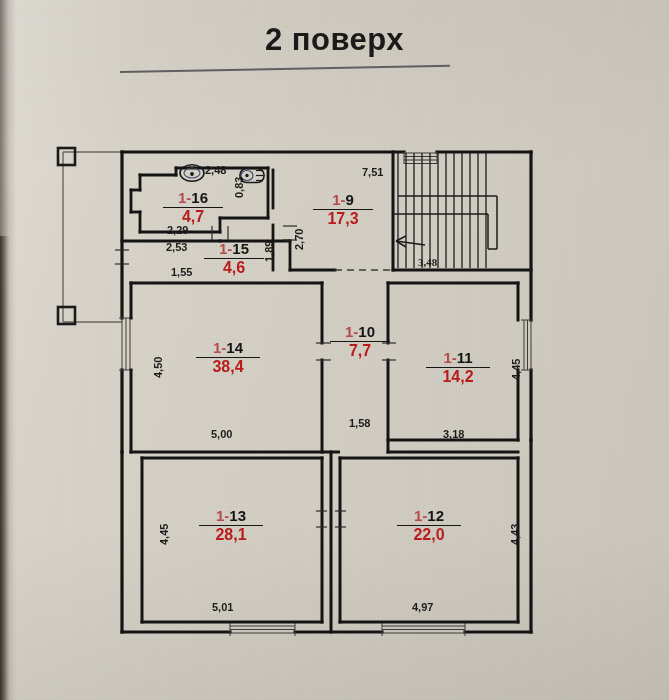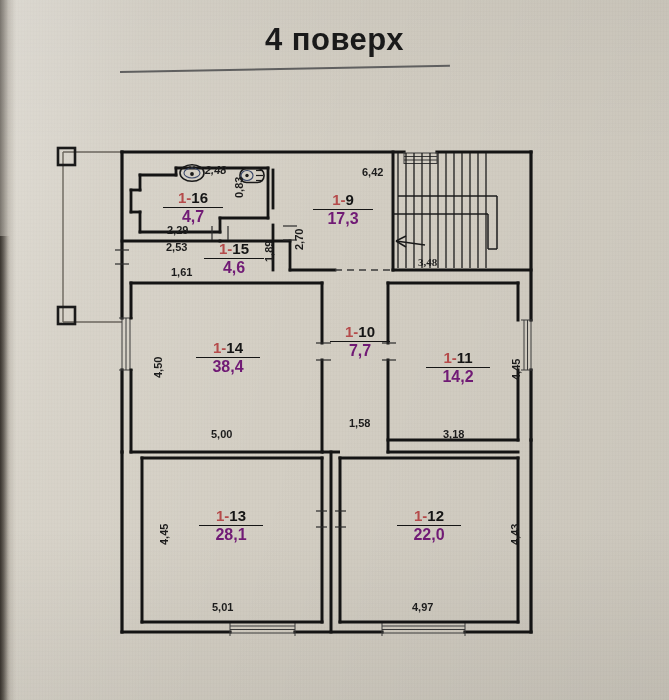--- a/index.html
+++ b/index.html
@@ -51,41 +51,41 @@
   }
   .room-label .num{
     display:block;
     font-size:15px;font-weight:700;
     border-bottom:1.6px solid #151515;
     padding:0 2px 1px 2px;
   }
   .room-label .num .r{color:#b54b4b;}
   .room-label .num .rest{color:#151515;}
   .room-label .area{
-    display:block;font-size:16px;font-weight:700;color:#701a75;
+    display:block;font-size:16px;font-weight:700;color:#b91c1c;
     padding-top:1px;
   }
   .dim{
     position:absolute;
     font-size:11px;font-weight:600;color:#1c1c1c;
     white-space:nowrap;
   }
   .dim.vert{
     transform:rotate(-90deg);
     transform-origin:left top;
   }
 </style>
 </head>
 <body>
 
 <div id="paper"></div>
 <div id="edge-shadow"></div>
 <div id="edge-shadow2"></div>
 
-<div id="title">4 поверх</div>
+<div id="title">2 поверх</div>
 <div id="title-rule"></div>
 
 <svg id="plan" viewBox="0 0 669 700">
   <g>
 
     <g stroke="#6a655c" stroke-width="1.4" fill="none">
       <path d="M63 152 L63 322"></path>
       <path d="M63 152 L122 152"></path>
       <path d="M63 322 L122 322"></path>
     </g>
@@ -347,28 +347,28 @@
 <div class="room-label" style="left:199px;top:508px;width:64px;text-align:center;">
   <span class="num"><span class="rest"><span class="r">1-</span>13</span></span>
   <span class="area">28,1</span>
 </div>
 
 <div class="room-label" style="left:397px;top:508px;width:64px;">
   <span class="num"><span class="rest"><span class="r">1-</span>12</span></span>
   <span class="area">22,0</span>
 </div>
 
-<div class="dim" style="left:205px;top:164px;font-style:italic;">2,48</div>
+<div class="dim" style="left:205px;top:164px;">2,48</div>
 <div class="dim vert" style="left:233px;top:198px;">0,83</div>
 <div class="dim" style="left:167px;top:224px;">2,29</div>
 <div class="dim" style="left:166px;top:241px;">2,53</div>
-<div class="dim" style="left:171px;top:266px;">1,61</div>
+<div class="dim" style="left:171px;top:266px;">1,55</div>
 <div class="dim vert" style="left:263px;top:262px;">1,89</div>
 <div class="dim vert" style="left:293px;top:250px;">2,70</div>
-<div class="dim" style="left:362px;top:166px;">6,42</div>
+<div class="dim" style="left:362px;top:166px;">7,51</div>
 <div class="dim" style="left:418px;top:256px;font-family:Liberation Serif, serif;">3,48</div>
 <div class="dim vert" style="left:152px;top:378px;">4,50</div>
 <div class="dim" style="left:211px;top:428px;">5,00</div>
 <div class="dim" style="left:349px;top:417px;">1,58</div>
 <div class="dim vert" style="left:510px;top:380px;">4,45</div>
 <div class="dim" style="left:443px;top:428px;">3,18</div>
 <div class="dim vert" style="left:158px;top:545px;">4,45</div>
 <div class="dim" style="left:212px;top:601px;">5,01</div>
 <div class="dim vert" style="left:509px;top:545px;">4,43</div>
 <div class="dim" style="left:412px;top:601px;">4,97</div>

